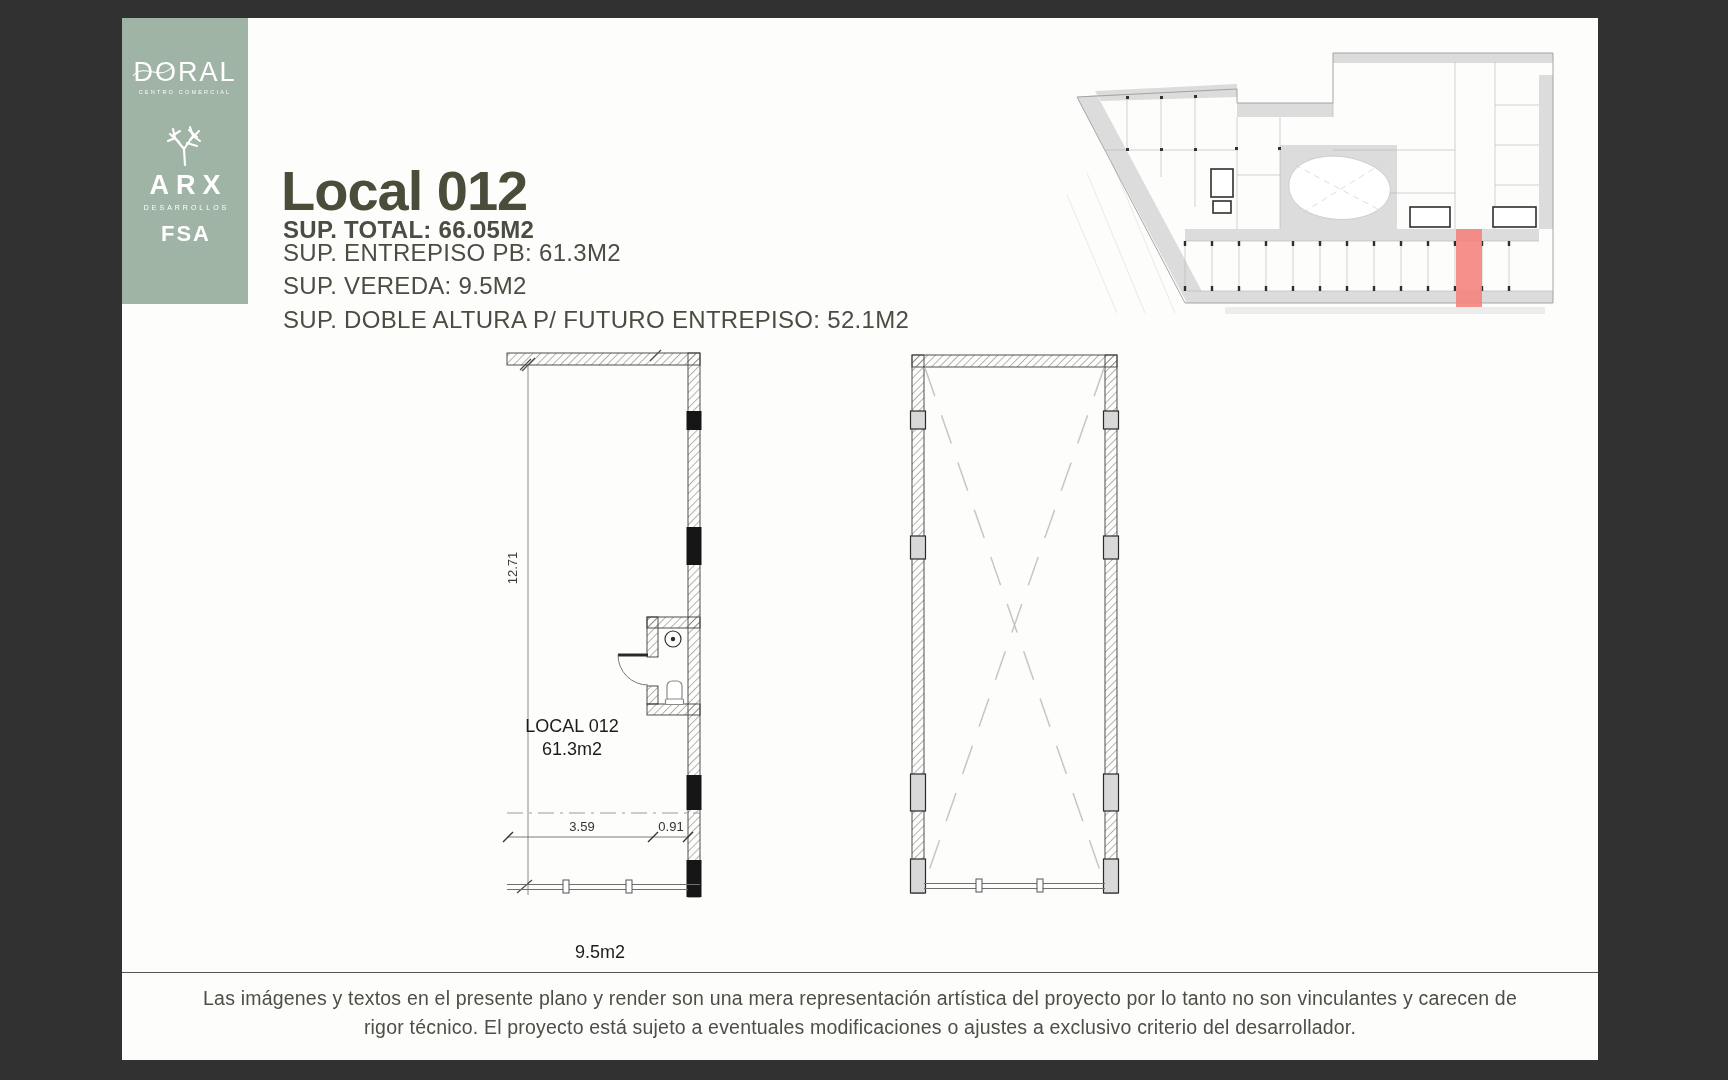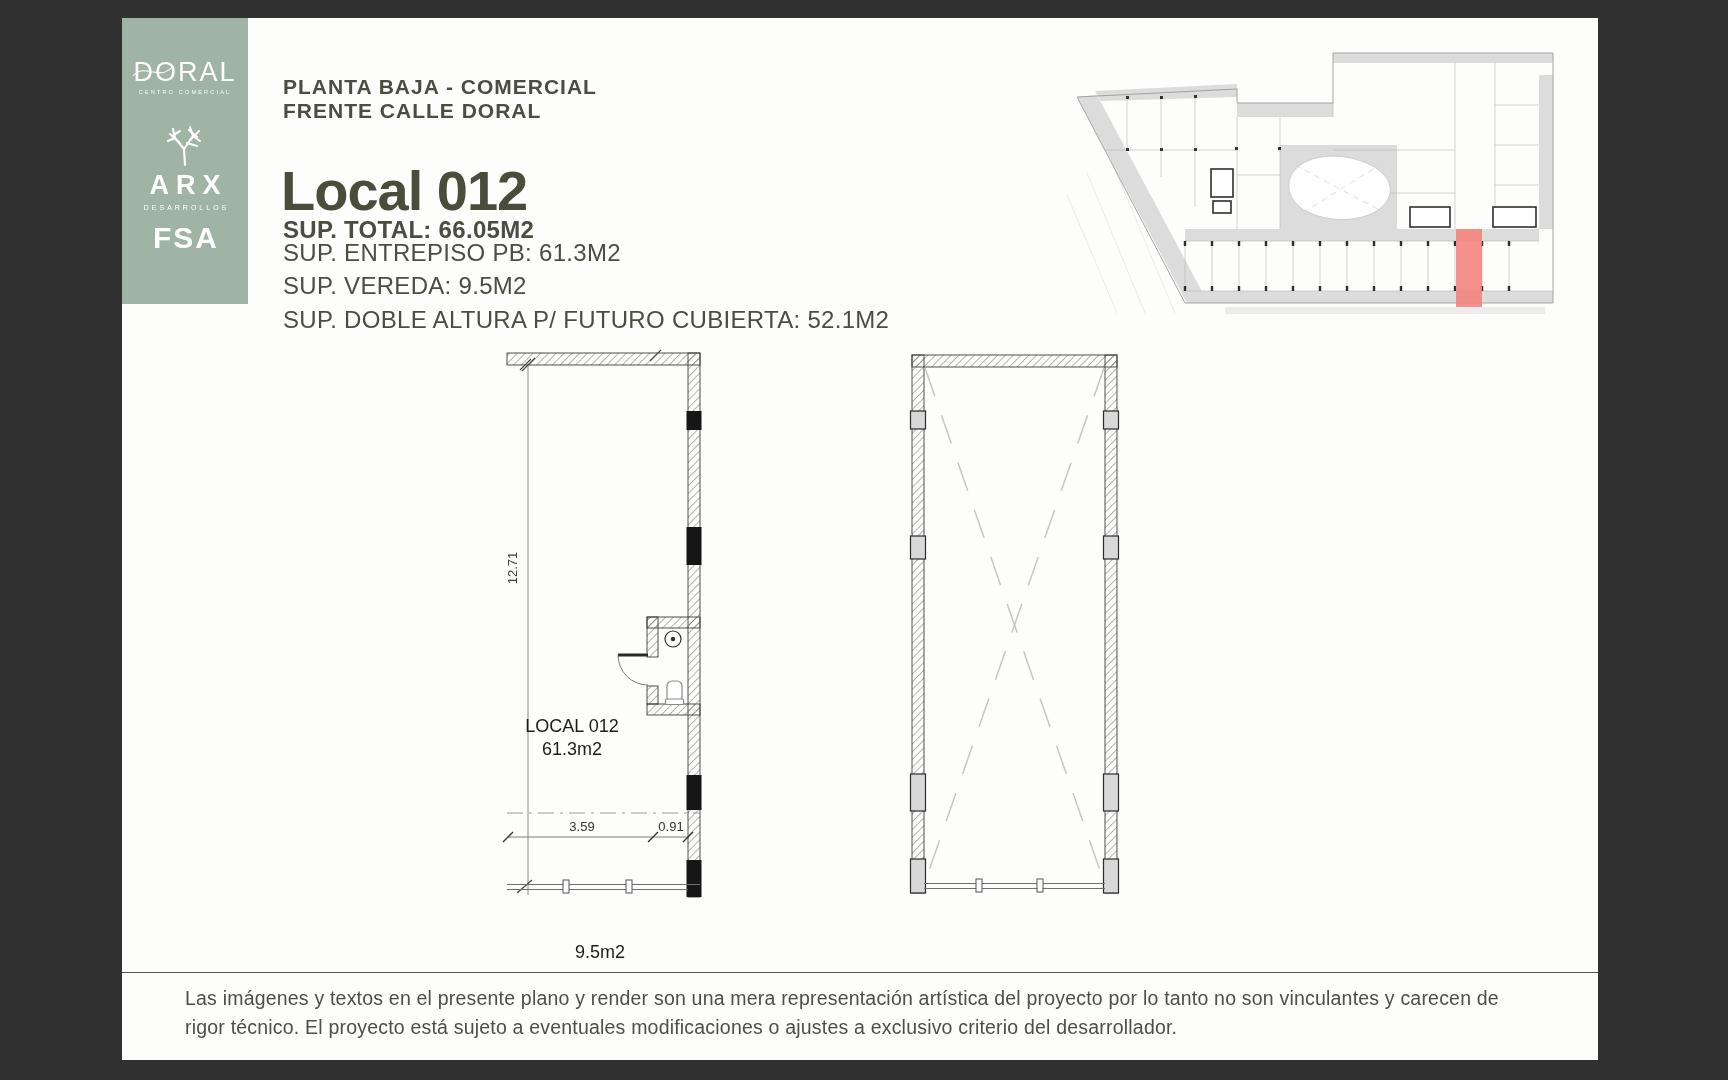--- a/index.html
+++ b/index.html
@@ -10,36 +10,36 @@
   html,body{width:1728px;height:1080px;overflow:hidden;}
   body{background:var(--background);font-family:"Liberation Sans",sans-serif;position:relative;}
   .page{position:absolute;left:122px;top:18px;width:1476px;height:1042px;background:var(--page);}
   
   .sidebar{position:absolute;left:0;top:0;width:126px;height:286px;background:var(--sidebar);
            display:flex;flex-direction:column;align-items:center;color:#fff;}
   .doral-svg{margin-top:32px;}
   .arx-icon{margin-top:22px;}
   .arx-word{font-size:27px;font-weight:700;letter-spacing:7px;text-indent:7px;margin-top:2px;}
   .arx-sub{font-size:7px;letter-spacing:3px;text-indent:3px;margin-top:3px;}
-  .fsa-word{font-size:30px;font-weight:700;letter-spacing:2px;text-indent:2px;margin-top:10px;}
+  .fsa-word{font-size:22px;font-weight:700;letter-spacing:2px;text-indent:2px;margin-top:10px;}
   
   .heading{position:absolute;left:161px;top:57px;font-size:21px;line-height:24px;
            letter-spacing:1px;font-weight:600;color:var(--heading);}
   .unit-title{position:absolute;left:159px;top:140px;font-size:56px;font-weight:800;
               letter-spacing:-1px;color:var(--title);}
   .sup{position:absolute;left:161px;font-size:24px;color:var(--heading);letter-spacing:.3px;}
   .sup.bold{font-weight:700;}
   .sup-total{top:198px;} .sup-cubierta{top:221px;} .sup-vereda{top:254px;} .sup-doble{top:288px;}
   
   .siteplan{position:absolute;left:943px;top:27px;}
   .floorplans{position:absolute;left:338px;top:322px;}
   
   .rule{position:absolute;left:0;top:954px;width:100%;border-top:1.6px solid #555;}
   .disclaimer{position:absolute;left:50%;top:966px;transform:translateX(-50%);width:1350px;
-              text-align:left;font-size:19.5px;line-height:29px;color:#4e4e46;letter-spacing:.2px;}
+              text-align:center;font-size:19.5px;line-height:29px;color:#4e4e46;letter-spacing:.2px;}
   svg text{font-family:"Liberation Sans",sans-serif;}
 </style>
 </head>
 <body>
 
 <div class="page">
 
   <aside class="sidebar">
     <svg class="doral-svg" width="120" height="50" viewBox="0 0 120 50">
       <text x="60" y="31" text-anchor="middle" font-family="Liberation Serif,serif" font-size="27" letter-spacing="2" fill="#ffffff">DORAL</text>
@@ -53,29 +53,25 @@
         <path d="M12 16 L5 19 M12 16 L10 7 M16 20 L7 12"></path>
         <path d="M30 14 L37 19 M30 14 L27 5 M27 18 L36 9 M24 21 L34 24"></path>
         <path d="M9 14 L17 9 M26 8 L34 15"></path>
       </g>
     </svg>
     <div class="arx-word">ARX</div>
     <div class="arx-sub">DESARROLLOS</div>
     <div class="fsa-word">FSA</div>
   </aside>
 
-  <div class="heading">
-    <div>PLANTA BAJA - COMERCIAL</div>
-    <div>FRENTE CALLE DORAL</div>
-  </div>
   <div class="unit-title">Local 012</div>
   <div class="sup bold sup-total">SUP. TOTAL: 66.05M2</div>
   <div class="sup sup-cubierta">SUP. ENTREPISO PB: 61.3M2</div>
   <div class="sup sup-vereda">SUP. VEREDA: 9.5M2</div>
-  <div class="sup sup-doble">SUP. DOBLE ALTURA P/ FUTURO CUBIERTA: 52.1M2</div>
+  <div class="sup sup-doble">SUP. DOBLE ALTURA P/ FUTURO ENTREPISO: 52.1M2</div>
 
   <svg class="siteplan" width="500" height="272" viewBox="0 0 500 272">
     <g>
       <path d="M2,150 L52,268 M22,128 L80,268 M44,110 L110,268" stroke="#e9e9e9" stroke-width="1" fill="none"></path>
       <g fill="#dcdcdc" stroke="none">
         <polygon points="12,52 32,50 140,252 122,258"></polygon>
         <polygon points="30,46 172,39 172,52 36,56"></polygon>
         <rect x="172" y="58" width="96" height="14"></rect>
         <rect x="268" y="8" width="220" height="10"></rect>
         <rect x="474" y="30" width="14" height="154"></rect>

